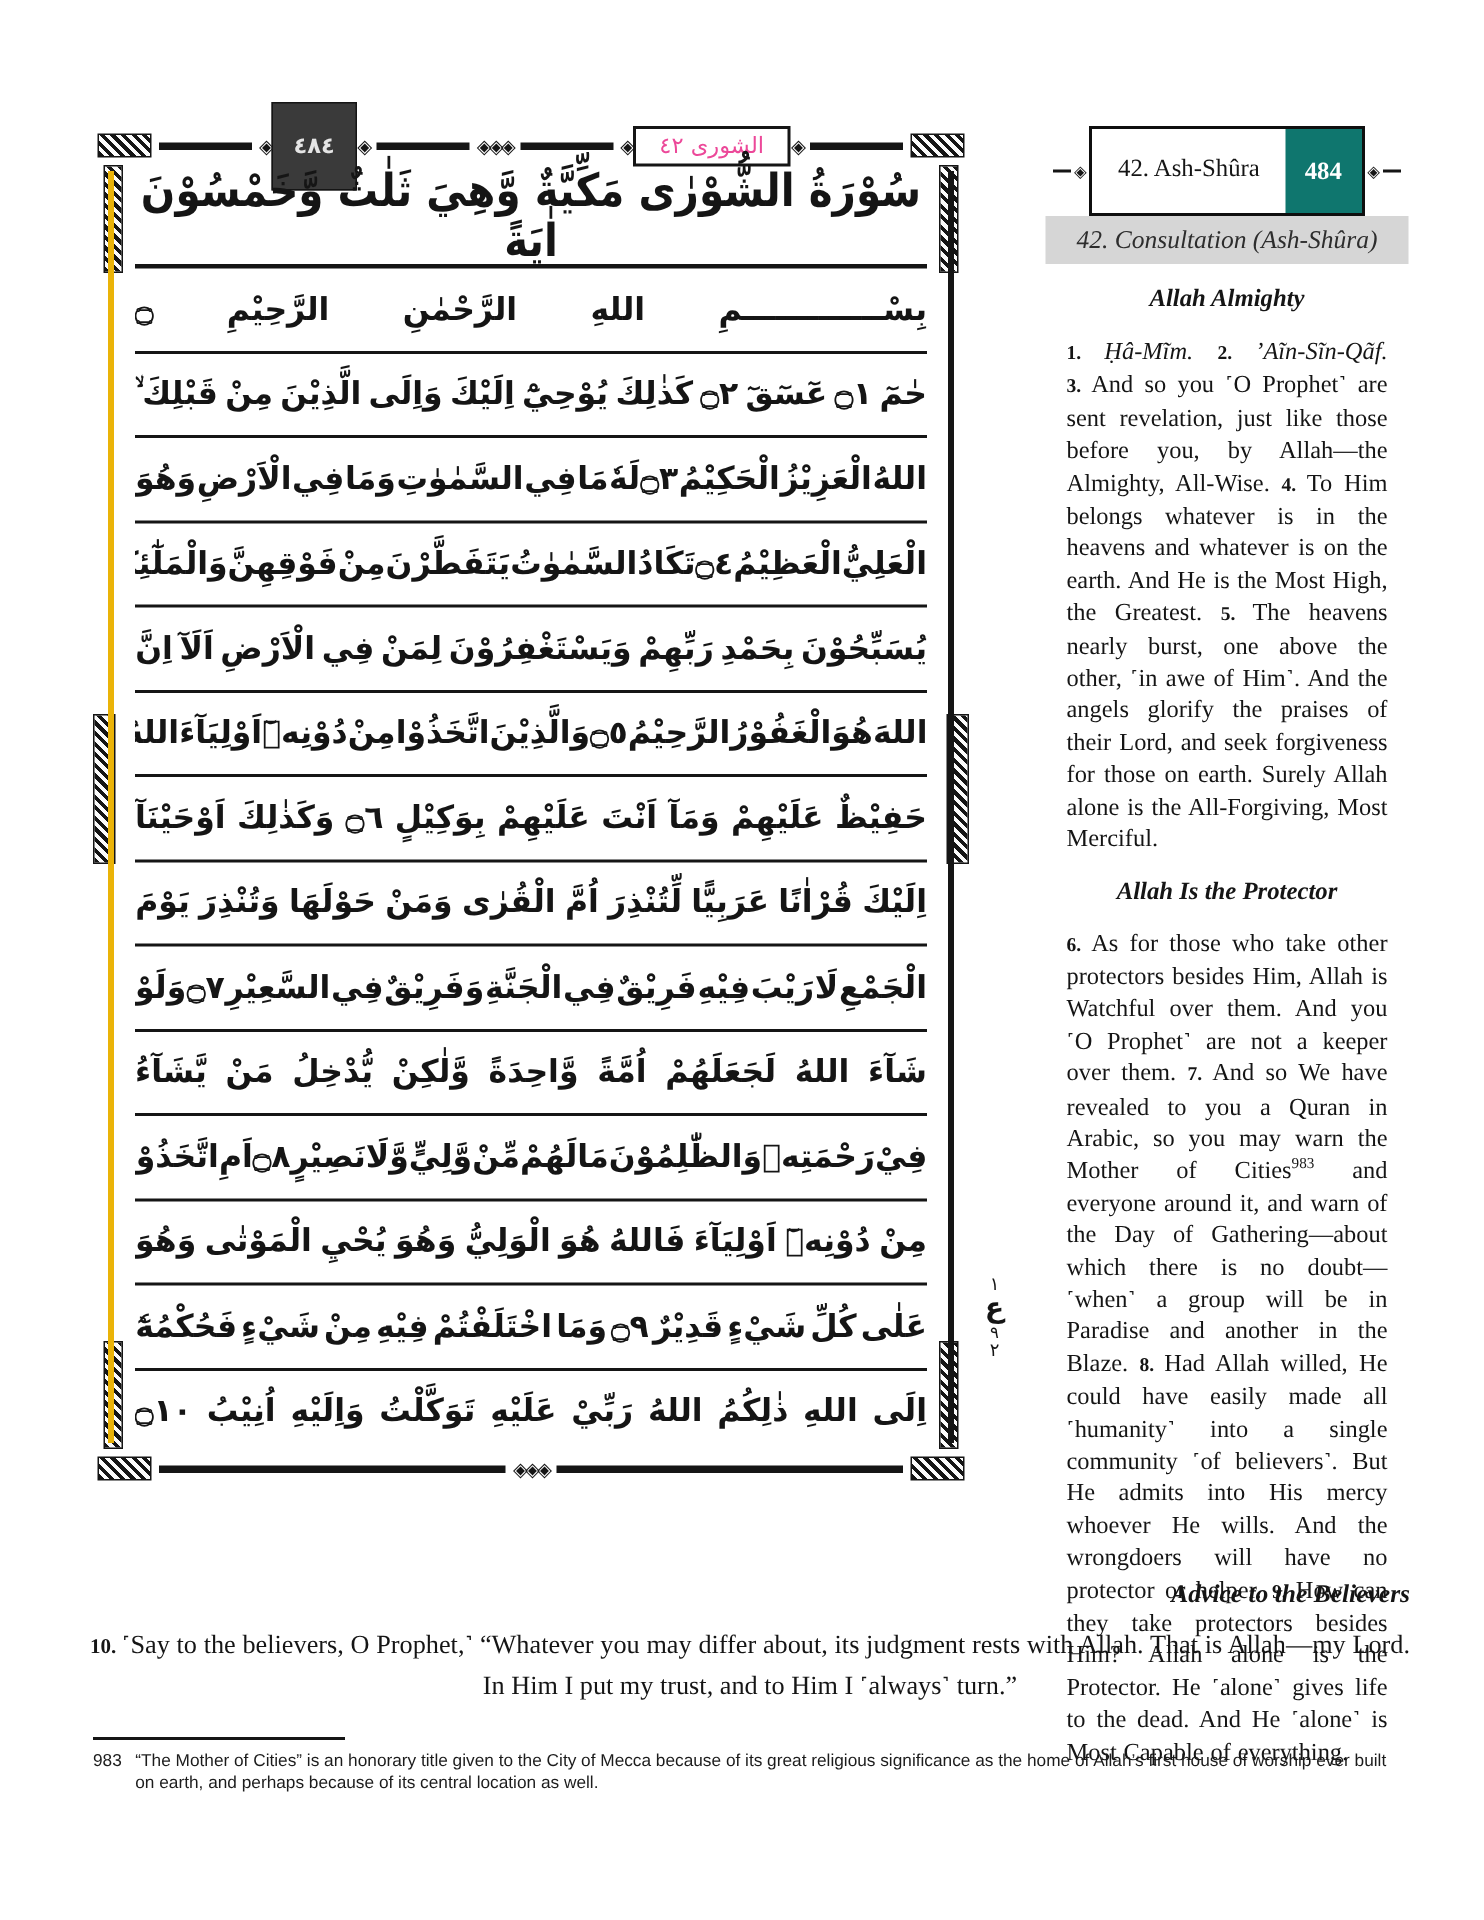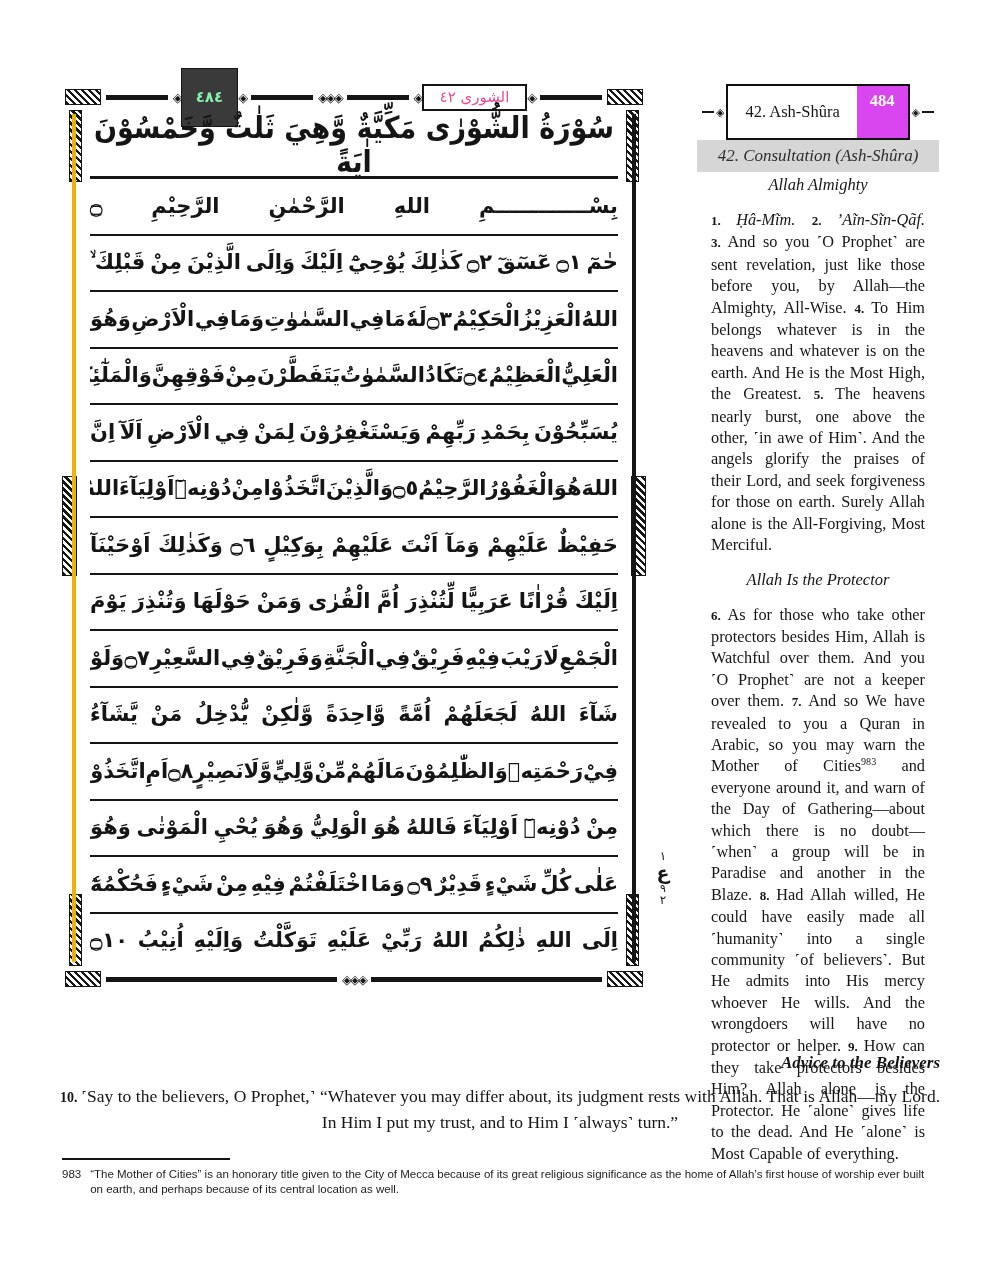--- a/index.html
+++ b/index.html
@@ -9,21 +9,21 @@
   
   .arabic-block{position:absolute;left:65px;top:84px;width:578px;height:908px;}
   .braid{background:repeating-linear-gradient(45deg,#151515 0 2.5px,#fbfbfb 2.5px 5px);
          border:1.5px solid #151515;box-sizing:border-box;}
   .top-band,.bottom-band{position:absolute;left:0;right:0;height:26px;display:flex;align-items:center;}
   .top-band{top:0;}
   .bottom-band{bottom:0;}
   .band-line{flex:1;height:5px;background:#151515;margin:0 5px;}
   .band-braid{width:36px;height:16px;}
   .band-orn{font-size:13px;line-height:1;color:#151515;letter-spacing:-2px;}
-  .pgnum-box{background:#3a3a3a;color:#86efac;font:bold 15px/1 "DejaVu Sans",sans-serif;
+  .pgnum-box{background:#3a3a3a;color:#e5e5e5;font:bold 15px/1 "DejaVu Sans",sans-serif;
              padding:21px 14px;border:1.5px solid #151515;}
   .surah-box{background:#fff;border:2px solid #151515;font:15px/1 "DejaVu Sans",sans-serif;
              padding:4px 16px;color:#ec4899;}
   .corner-v{position:absolute;width:13px;height:72px;}
   .corner-v.tl{left:4px;top:26px;} .corner-v.tr{right:4px;top:26px;}
   .corner-v.bl{left:4px;bottom:26px;} .corner-v.br{right:4px;bottom:26px;}
   .side-orn{position:absolute;width:15px;height:100px;top:392px;}
   .side-orn.l{left:-3px;} .side-orn.r{right:-3px;}
 
   .frame-body{position:absolute;top:30px;bottom:30px;left:7px;right:7px;
@@ -45,25 +45,25 @@
   .ruku .m{font-size:11px;} .ruku .b{font-size:12px;}
 
   
   .eng-col{position:absolute;left:697px;top:84px;width:242px;}
   .eng-header{display:flex;align-items:center;justify-content:center;}
   .hdr-flourish{display:flex;align-items:center;}
   .hdr-line{width:12px;height:2px;background:#151515;}
   .hdr-diamond{font-size:11px;padding:0 2px;color:#151515;}
   .hdr-box{display:flex;border:2px solid #0f0f0f;}
   .hdr-title{padding:16px 17px;font-size:16.5px;background:#fff;white-space:nowrap;}
-  .hdr-page{padding:5px 13px;font-weight:bold;font-size:16.5px;background:#d946ef;color:#fff;}
+  .hdr-page{padding:18px 13px;font-weight:bold;font-size:16.5px;background:#0f766e;color:#fff;}
   .banner{background:#d6d6d6;color:#2d2d2d;text-align:center;
           font-style:italic;font-size:17px;padding:6px 2px;}
   .basmalah-en{margin-top:15px;text-align:center;font-size:16.5px;line-height:21px;}
-  .sec-head{margin:3px 0 7px;text-align:center;font-weight:normal;font-style:italic;font-size:16.5px;}
+  .sec-head{margin:13px 0 7px;text-align:center;font-weight:bold;font-style:italic;font-size:16.5px;}
   .para{margin:14px;text-align:justify;font-size:16.3px;line-height:21.4px;
         hyphens:auto;-webkit-hyphens:auto;word-spacing:0.5px;}
   .vnum{font-weight:bold;font-size:0.8em;}
   sup{font-size:0.62em;line-height:0;}
 
   
   .advice{position:absolute;left:60px;top:1053px;width:880px;}
   .advice-head{text-align:right;font-weight:bold;font-style:italic;font-size:17px;margin-bottom:11px;}
   .advice-para{margin:0;font-size:17.5px;line-height:24px;text-align:justify;text-align-last:center;}
 

